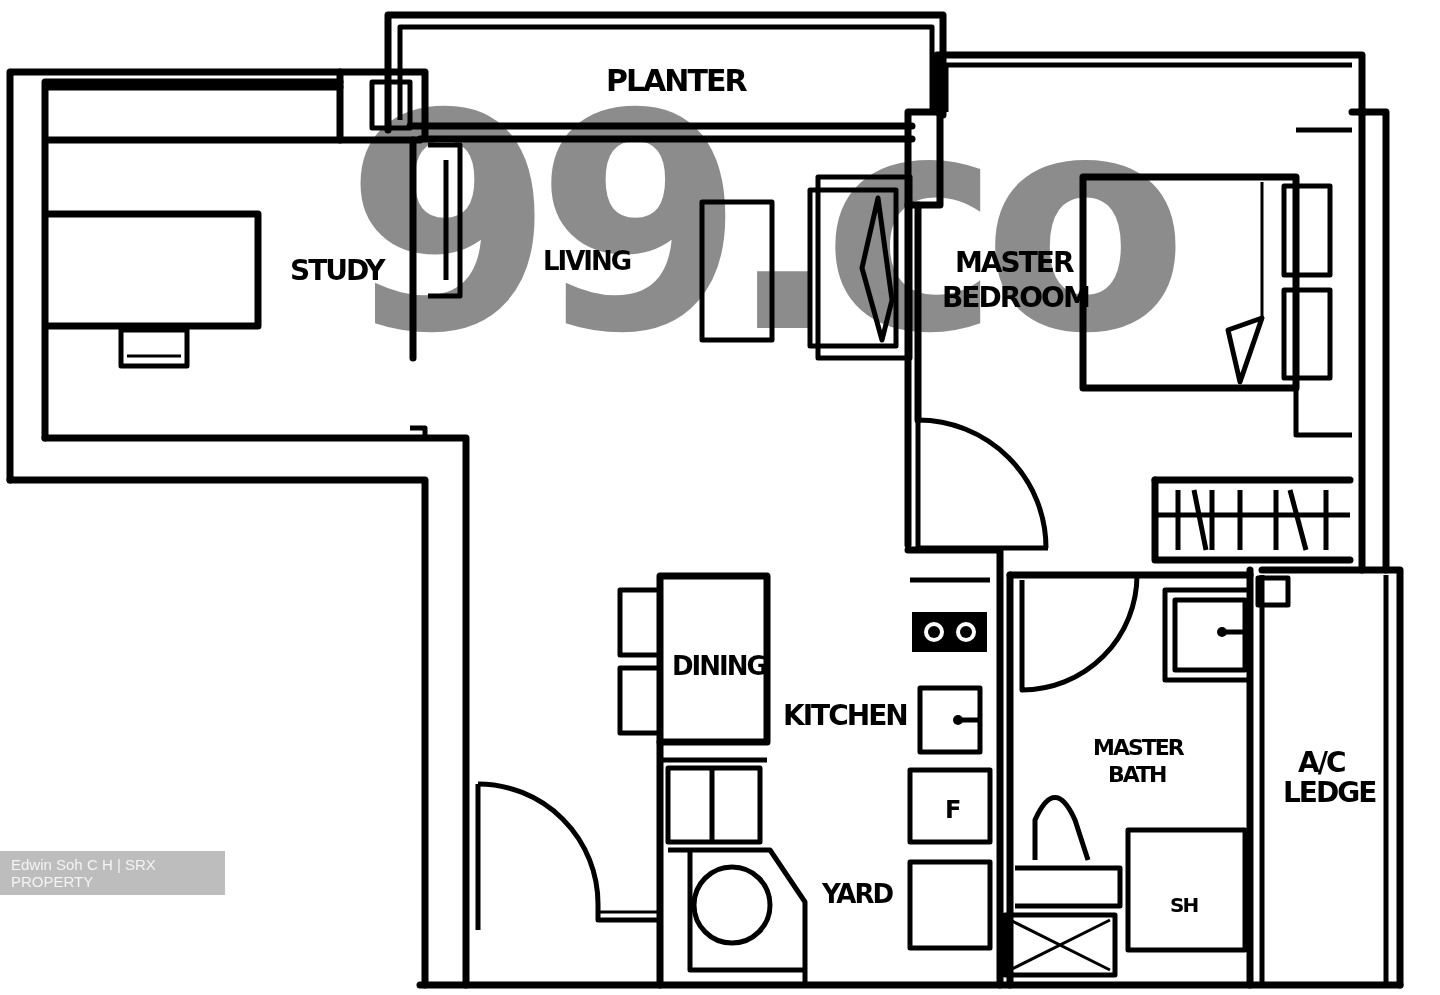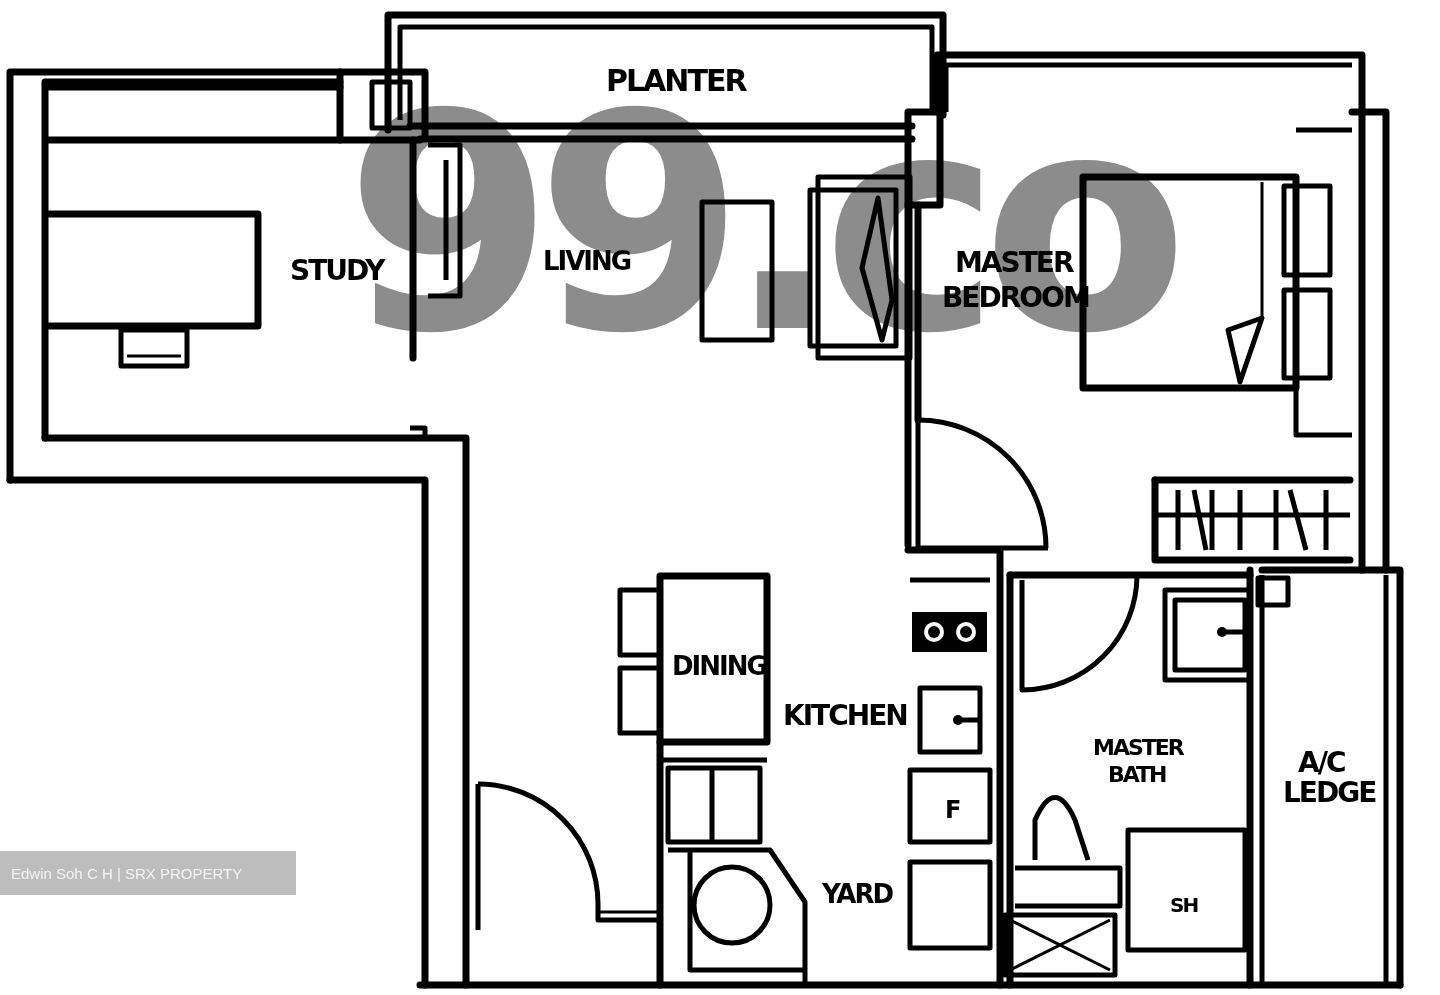--- a/index.html
+++ b/index.html
@@ -4,21 +4,21 @@
 <style>
   html, body { margin:0; padding:0; background:#ffffff; }
   body { width:1440px; height:995px; position:relative; overflow:hidden; font-family:"DejaVu Sans", sans-serif; }
   #plan { position:absolute; left:0; top:0; width:1440px; height:995px; }
   .w { fill:none; stroke:#000; stroke-width:7; stroke-linejoin:round; stroke-linecap:round; }
   .t { fill:none; stroke:#000; stroke-width:5; stroke-linejoin:round; }
   .thin { fill:none; stroke:#000; stroke-width:3; }
   .lbl { font-family:"DejaVu Sans", sans-serif; font-weight:bold; fill:#000; letter-spacing:-2px; }
   .wm { font-family:"DejaVu Sans", sans-serif; fill:#8c8c8c; font-weight:bold; }
   .credit {
-    position:absolute; left:0; top:851px; width:296px; height:44px;
+    position:absolute; left:0; top:851px; width:225px; height:44px;
     background:#bdbdbd; color:#f4f4f4;
     font-family:"Liberation Sans", sans-serif; font-size:15px;
     display:flex; align-items:center; padding-left:11px; box-sizing:border-box;
   }
 </style>
 </head>
 <body>
 
 <svg id="plan" viewBox="0 0 1440 995" xmlns="http://www.w3.org/2000/svg">
 

